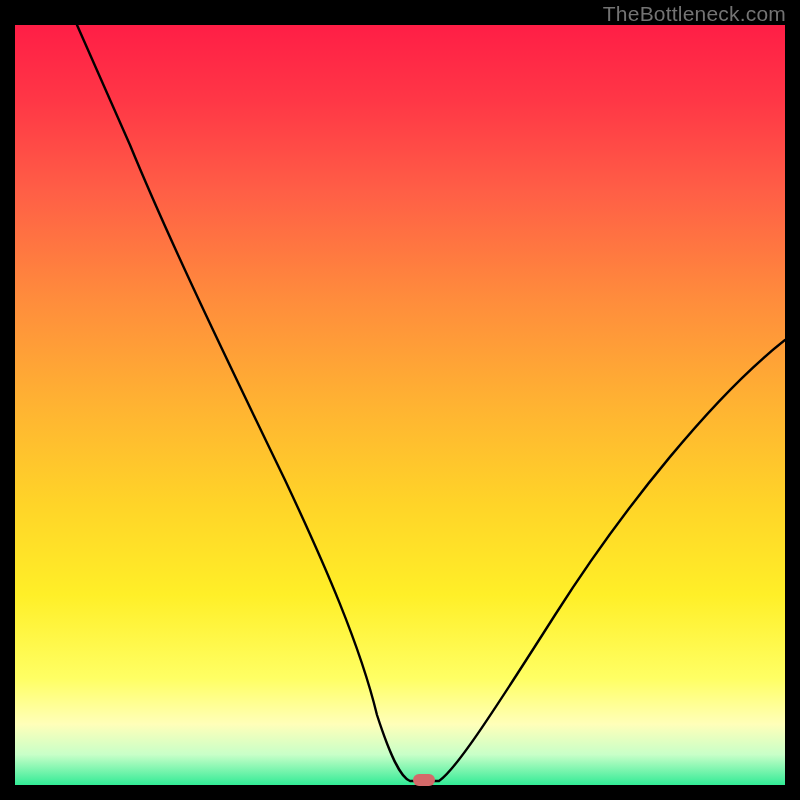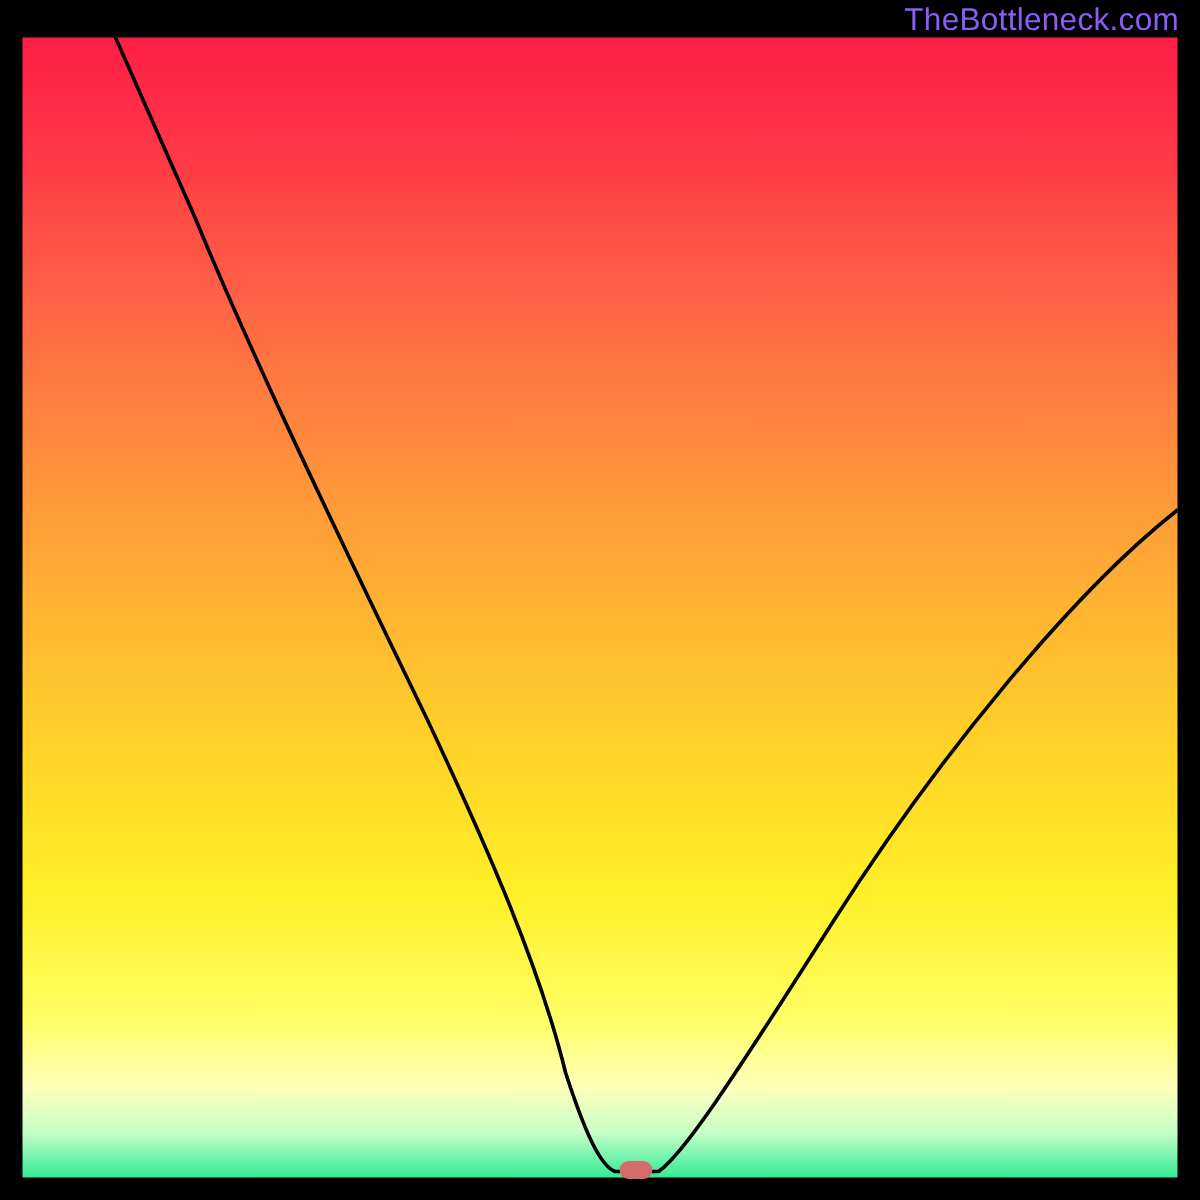--- a/index.html
+++ b/index.html
@@ -33,21 +33,21 @@
       rgb(255,239,40) 75%,
       rgb(255,255,100) 86%,
       rgb(255,255,185) 92%,
       rgb(200,255,200) 96%,
       rgb(50,235,150) 100%);
   }
   .watermark {
     position: absolute;
     top: 2px;
     right: 14px;
-    color: #8b5cf6;
+    color: #737373;
     font-size: 21px;
     font-weight: 500;
     letter-spacing: 0.2px;
   }
   svg.curve {
     position: absolute;
     left: 0;
     top: 0;
     width: 100%;
     height: 100%;

